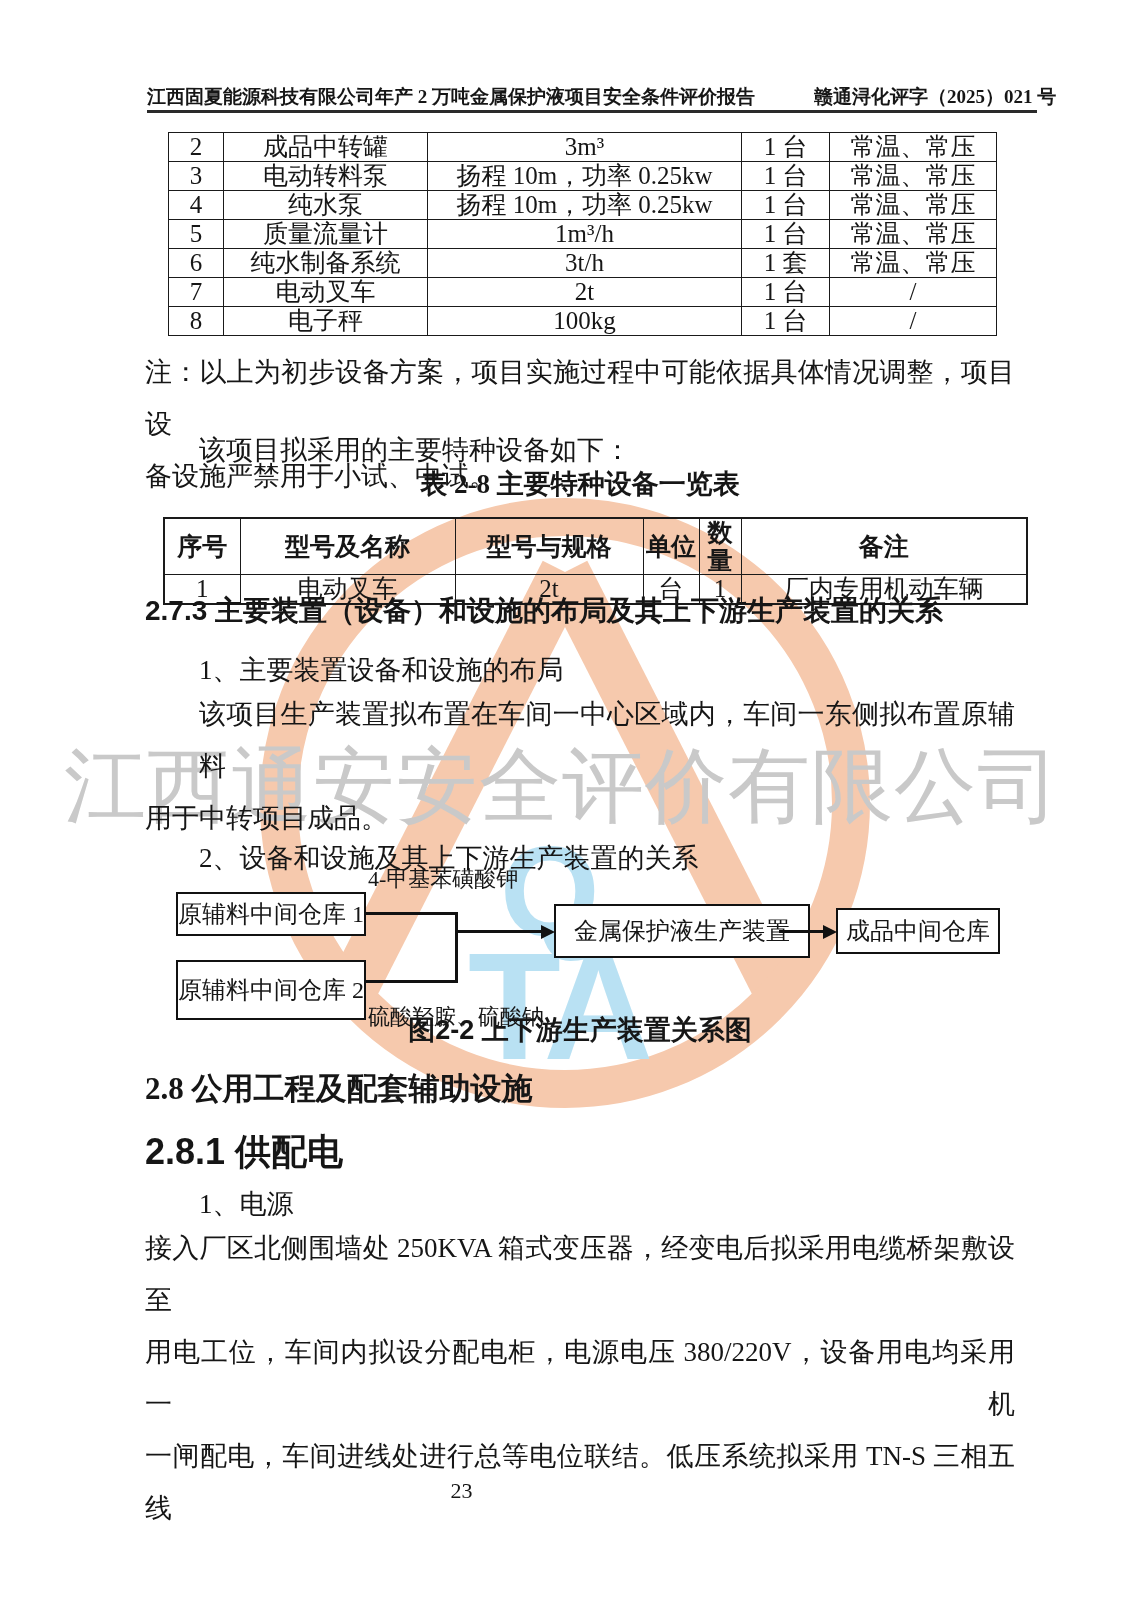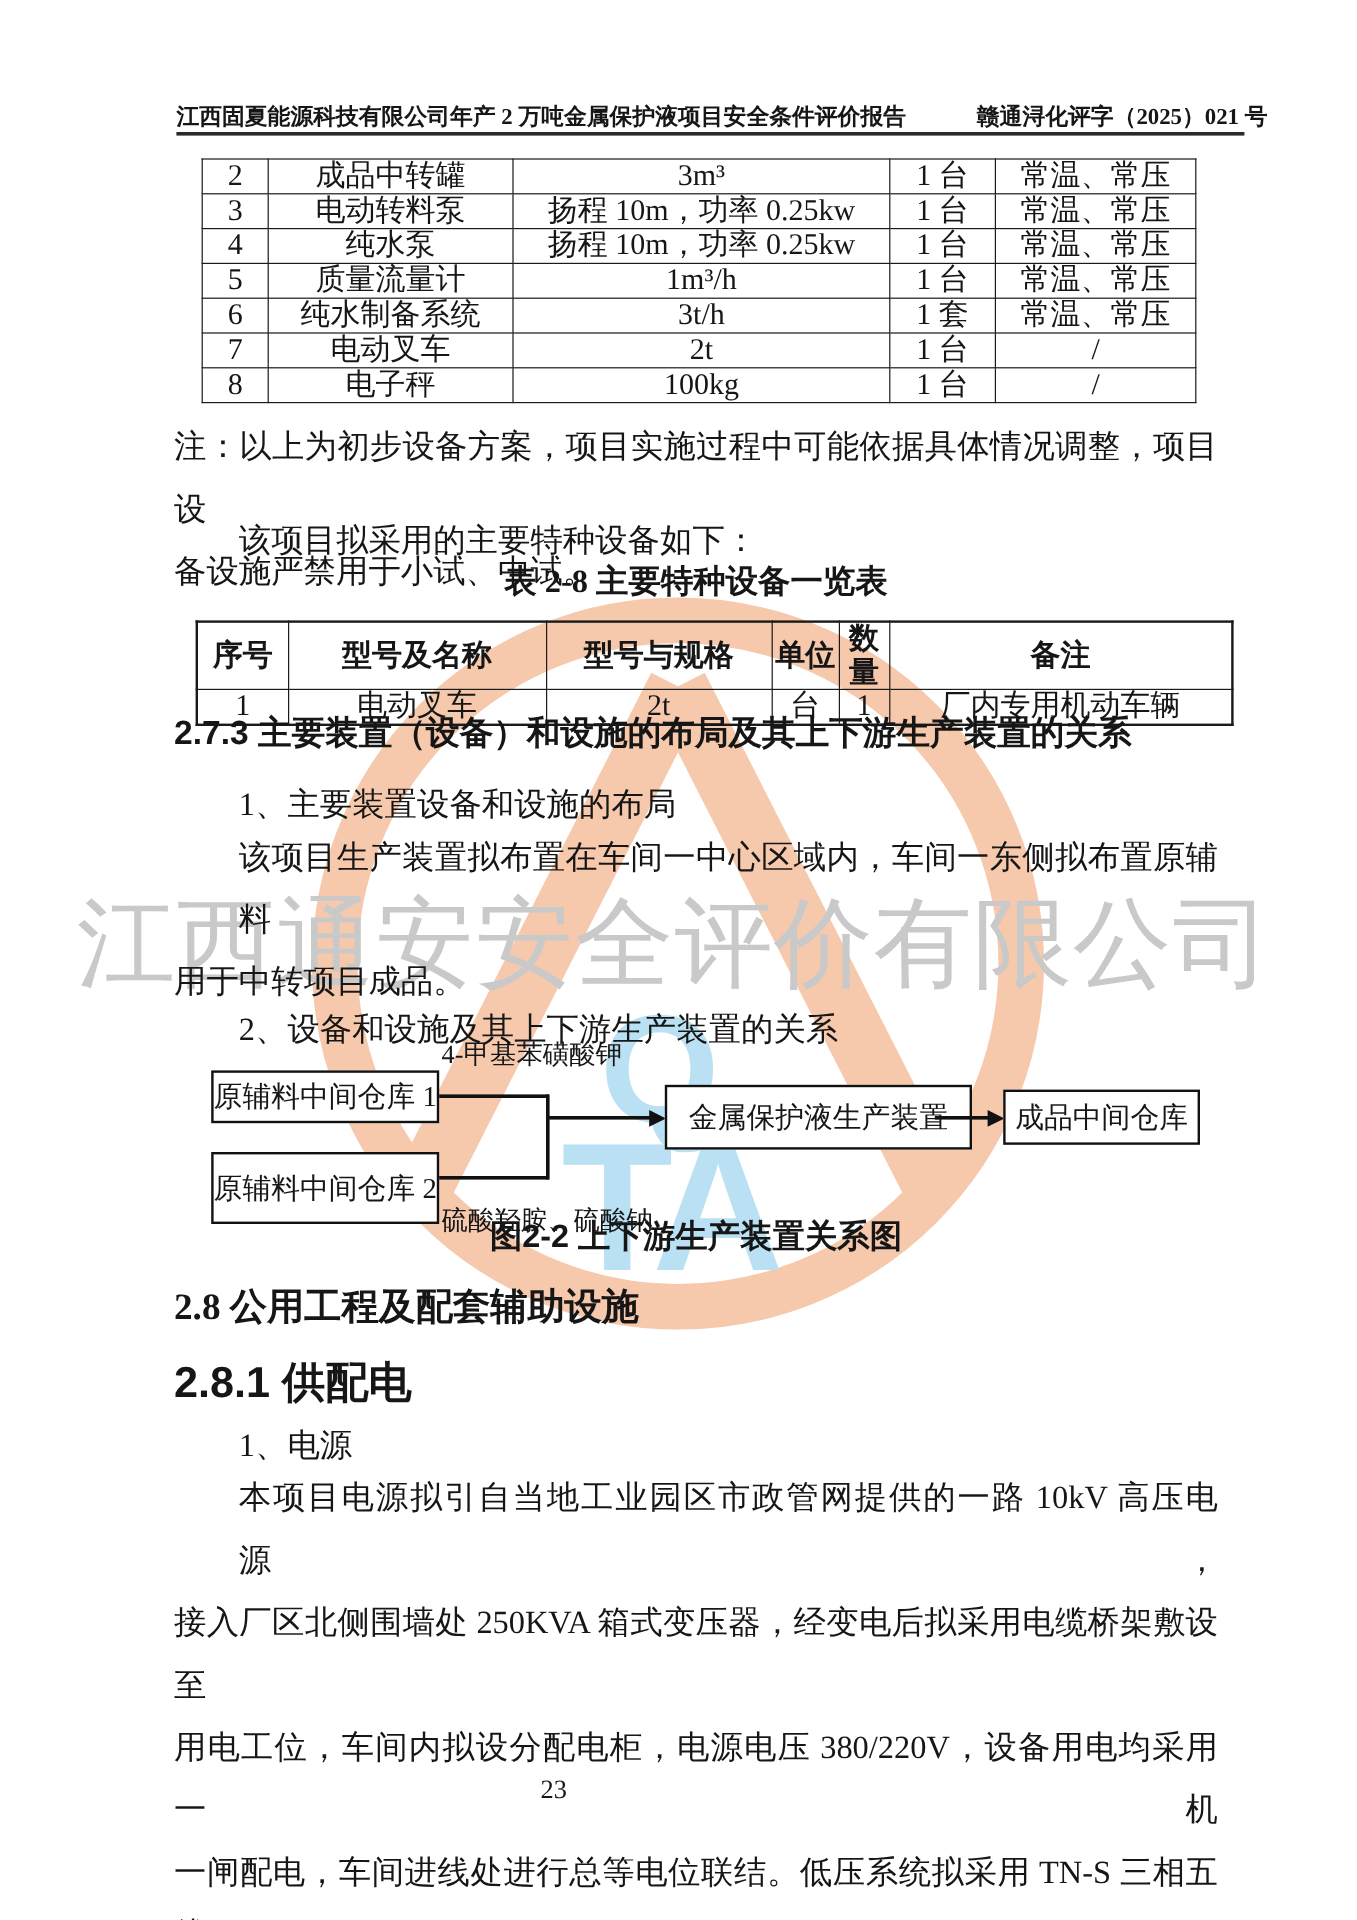--- a/index.html
+++ b/index.html
@@ -184,21 +184,20 @@
   <div class="abs dbox" style="left:554px;top:904px;width:256px;height:54px;">金属保护液生产装置</div>
   <div class="abs dline" style="left:779px;top:930px;width:46px;height:3px;"></div>
   <div class="abs arrowhead" style="left:823px;top:924.5px;"></div>
   <div class="abs dbox" style="left:836px;top:908px;width:164px;height:46px;">成品中间仓库</div>
   <div class="abs caption h-sans">图2-2 上下游生产装置关系图</div>
 
   <div class="abs h28">2.8 公用工程及配套辅助设施</div>
   <div class="abs h281 h-sans">2.8.1 供配电</div>
   <div class="abs para ind" style="top:1178px;">1、电源</div>
   <div class="abs para" style="top:1222px;">
-    <div class="fill ind">本项目电源拟引自当地工业园区市政管网提供的一路 10kV 高压电源，</div>
     <div class="fill">接入厂区北侧围墙处 250KVA 箱式变压器，经变电后拟采用电缆桥架敷设至</div>
     <div class="fill">用电工位，车间内拟设分配电柜，电源电压 380/220V，设备用电均采用一机</div>
     <div class="fill">一闸配电，车间进线处进行总等电位联结。低压系统拟采用 TN-S 三相五线</div>
 
   </div>
 
   <div class="abs pageno">23</div>
 
 </div>
 

